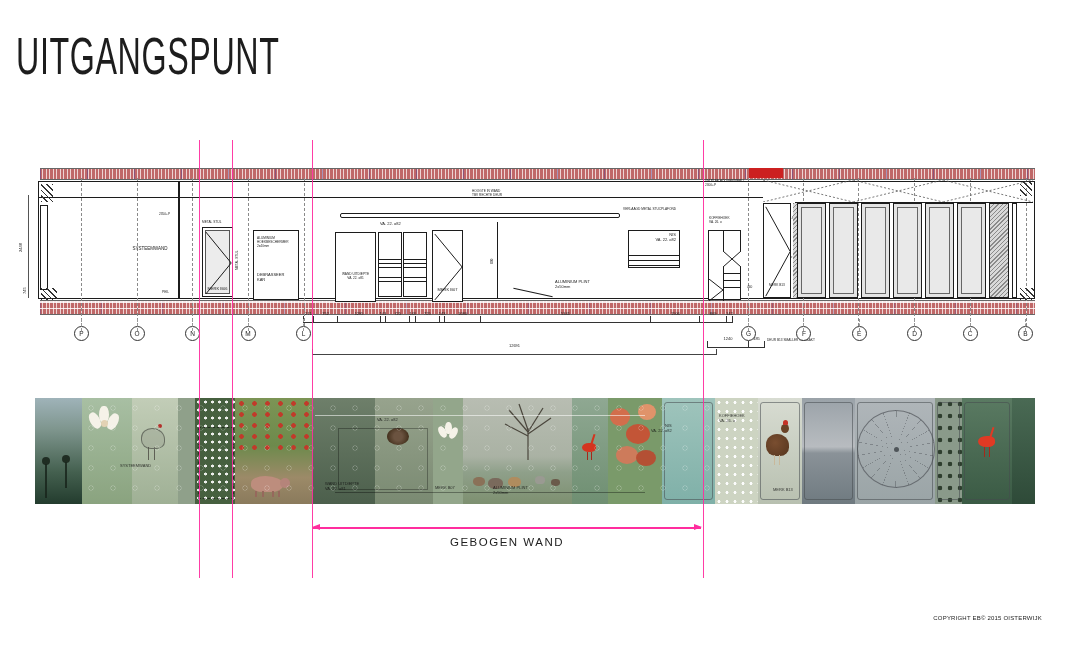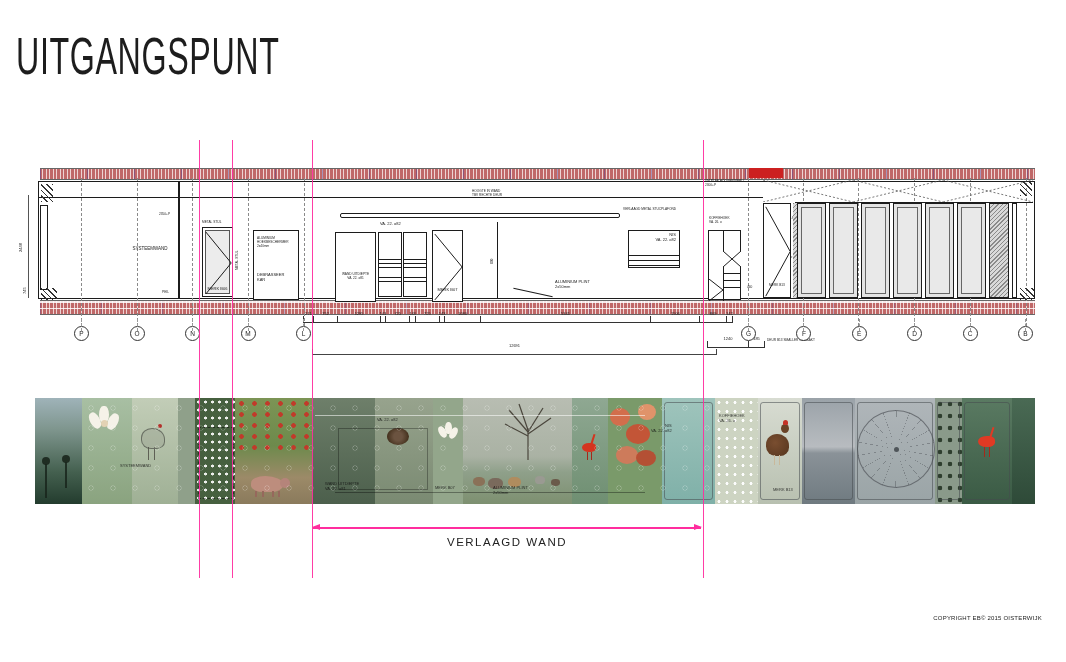--- a/index.html
+++ b/index.html
@@ -525,16 +525,16 @@
 VA. 26. o</span>
     <span class="ov-t" style="left:738px;top:90px;">MERK B13</span>
   </div>
 
   <div class="guide" style="left:198.5px;"></div>
   <div class="guide" style="left:231.5px;"></div>
   <div class="guide" style="left:311.5px;"></div>
   <div class="guide" style="left:702.5px;"></div>
 
   <div class="gw-arrow"></div>
-  <div class="gw-label">VERLAAGD WAND</div>
+  <div class="gw-label">GEBOGEN WAND</div>
 
   <div class="copyright">COPYRIGHT EB© 2015 OISTERWIJK</div>
 </div>
 
 </body></html>

